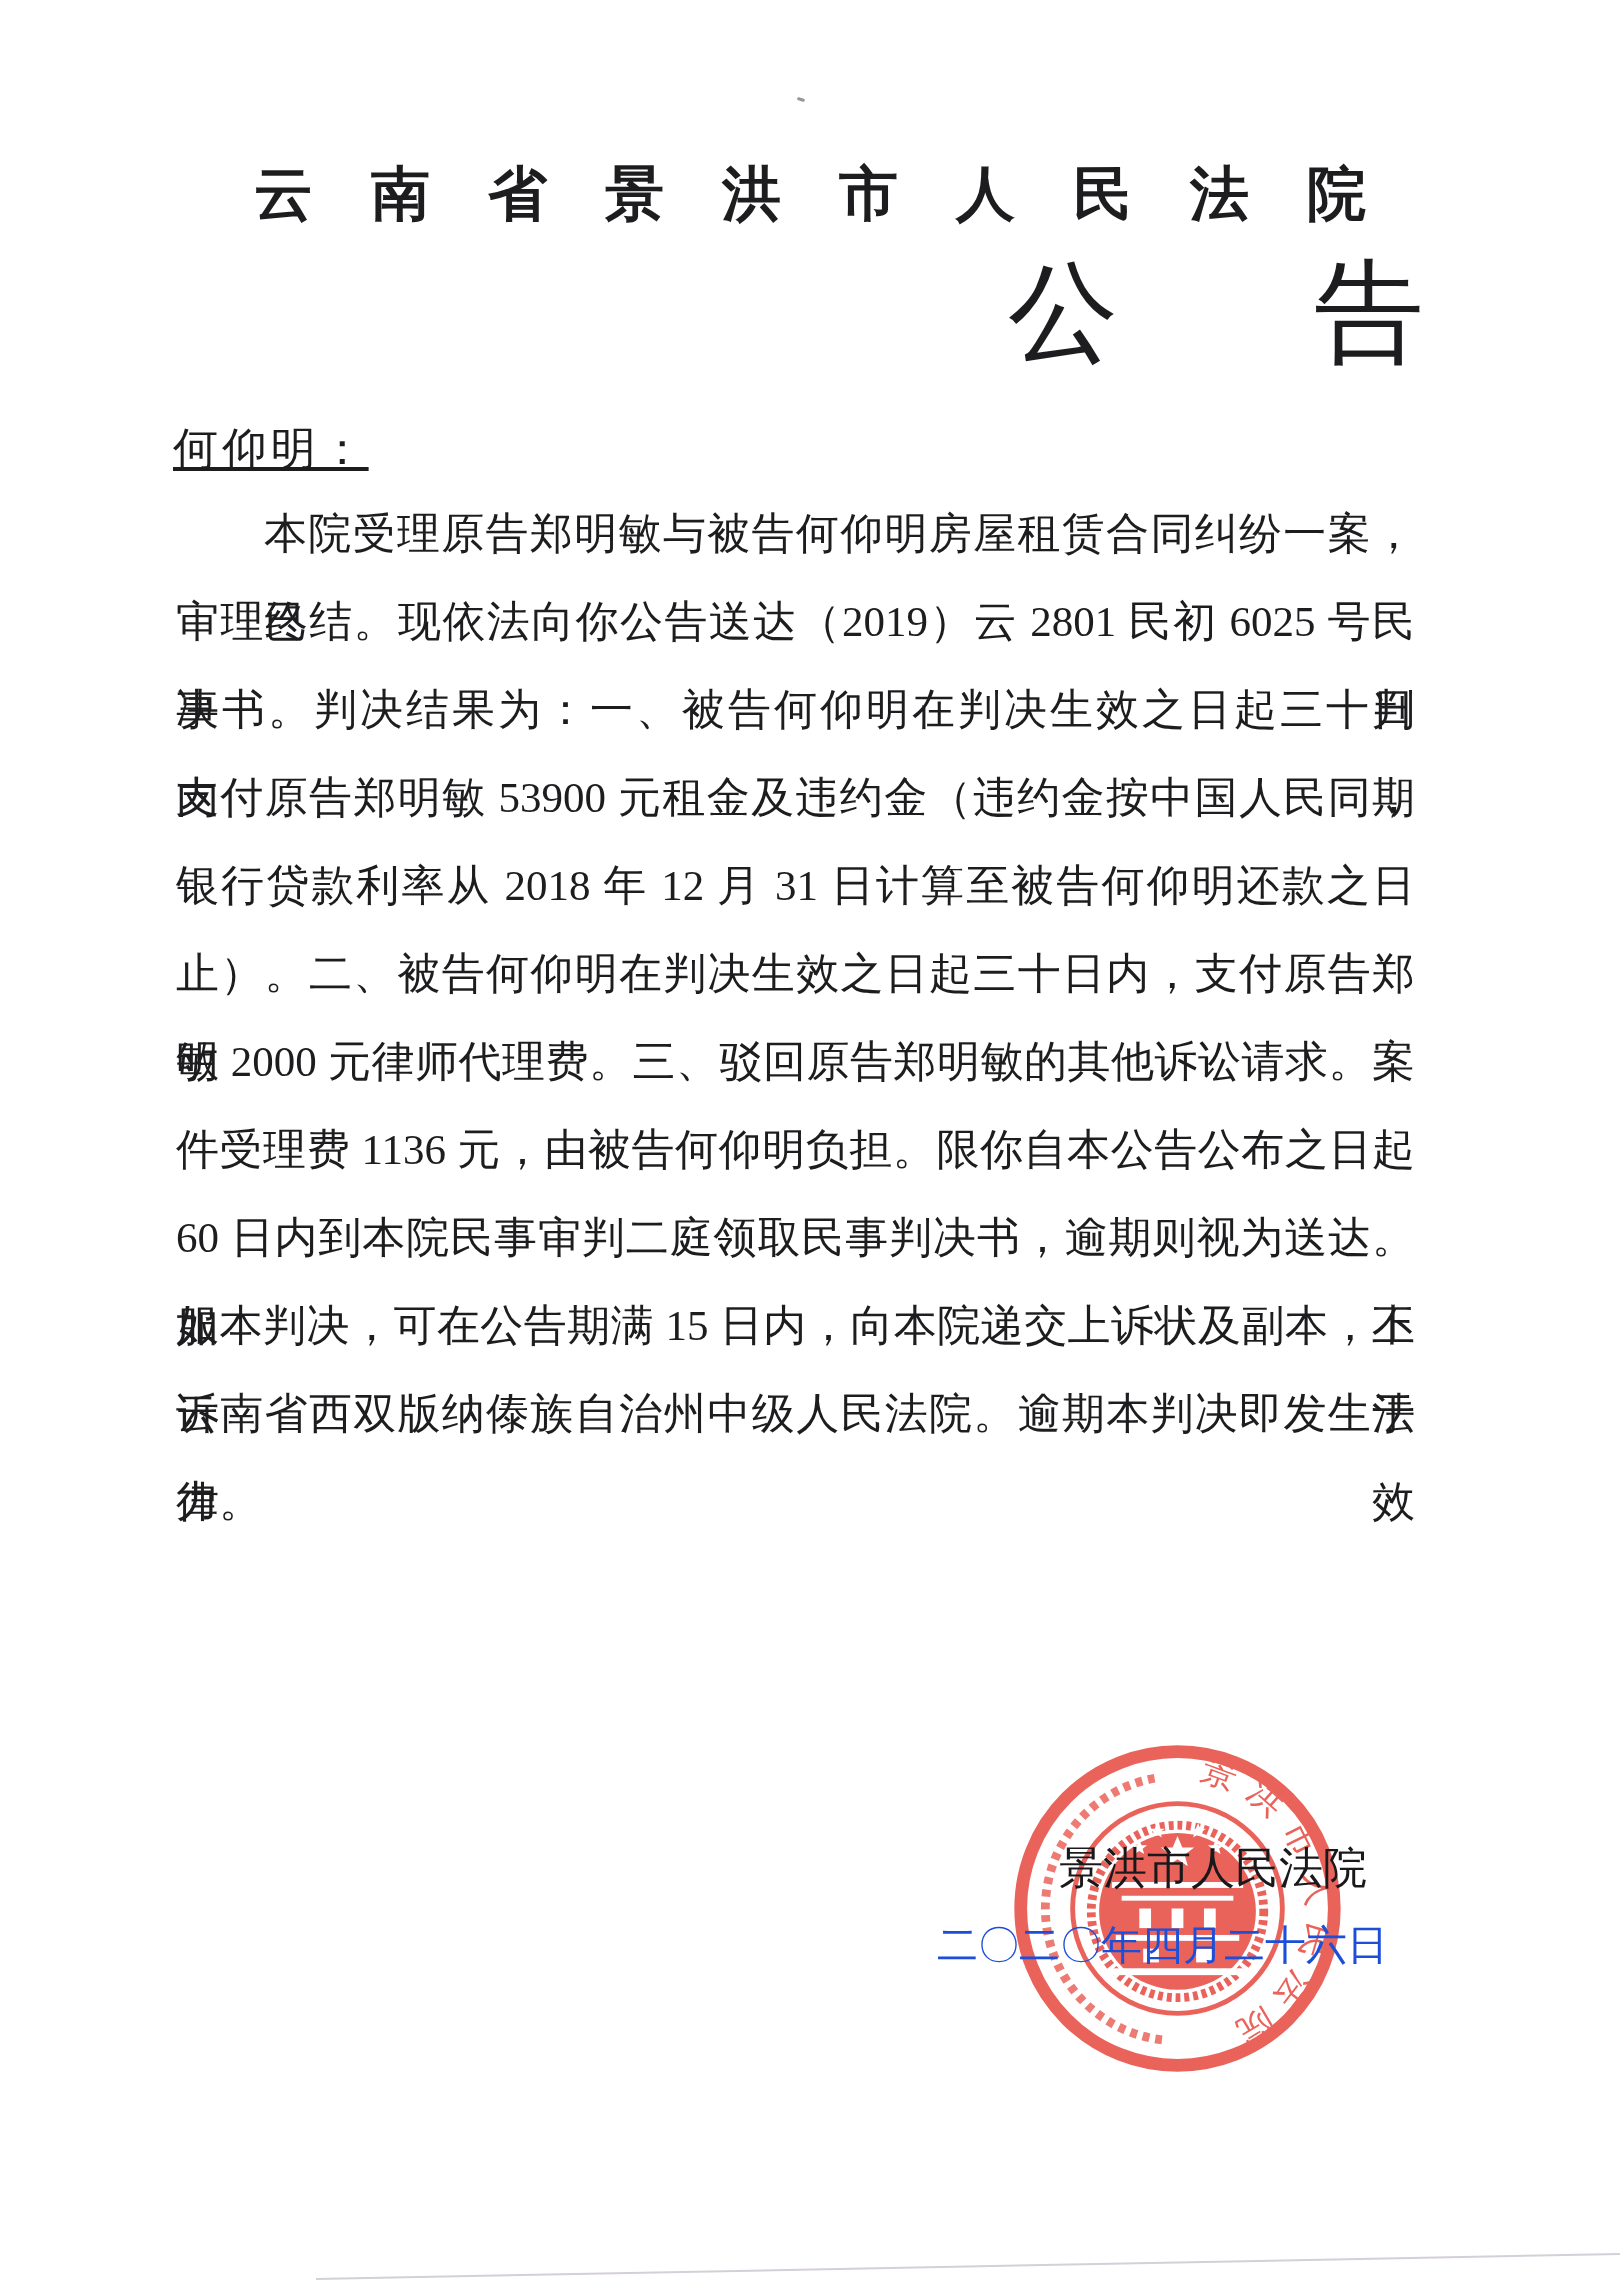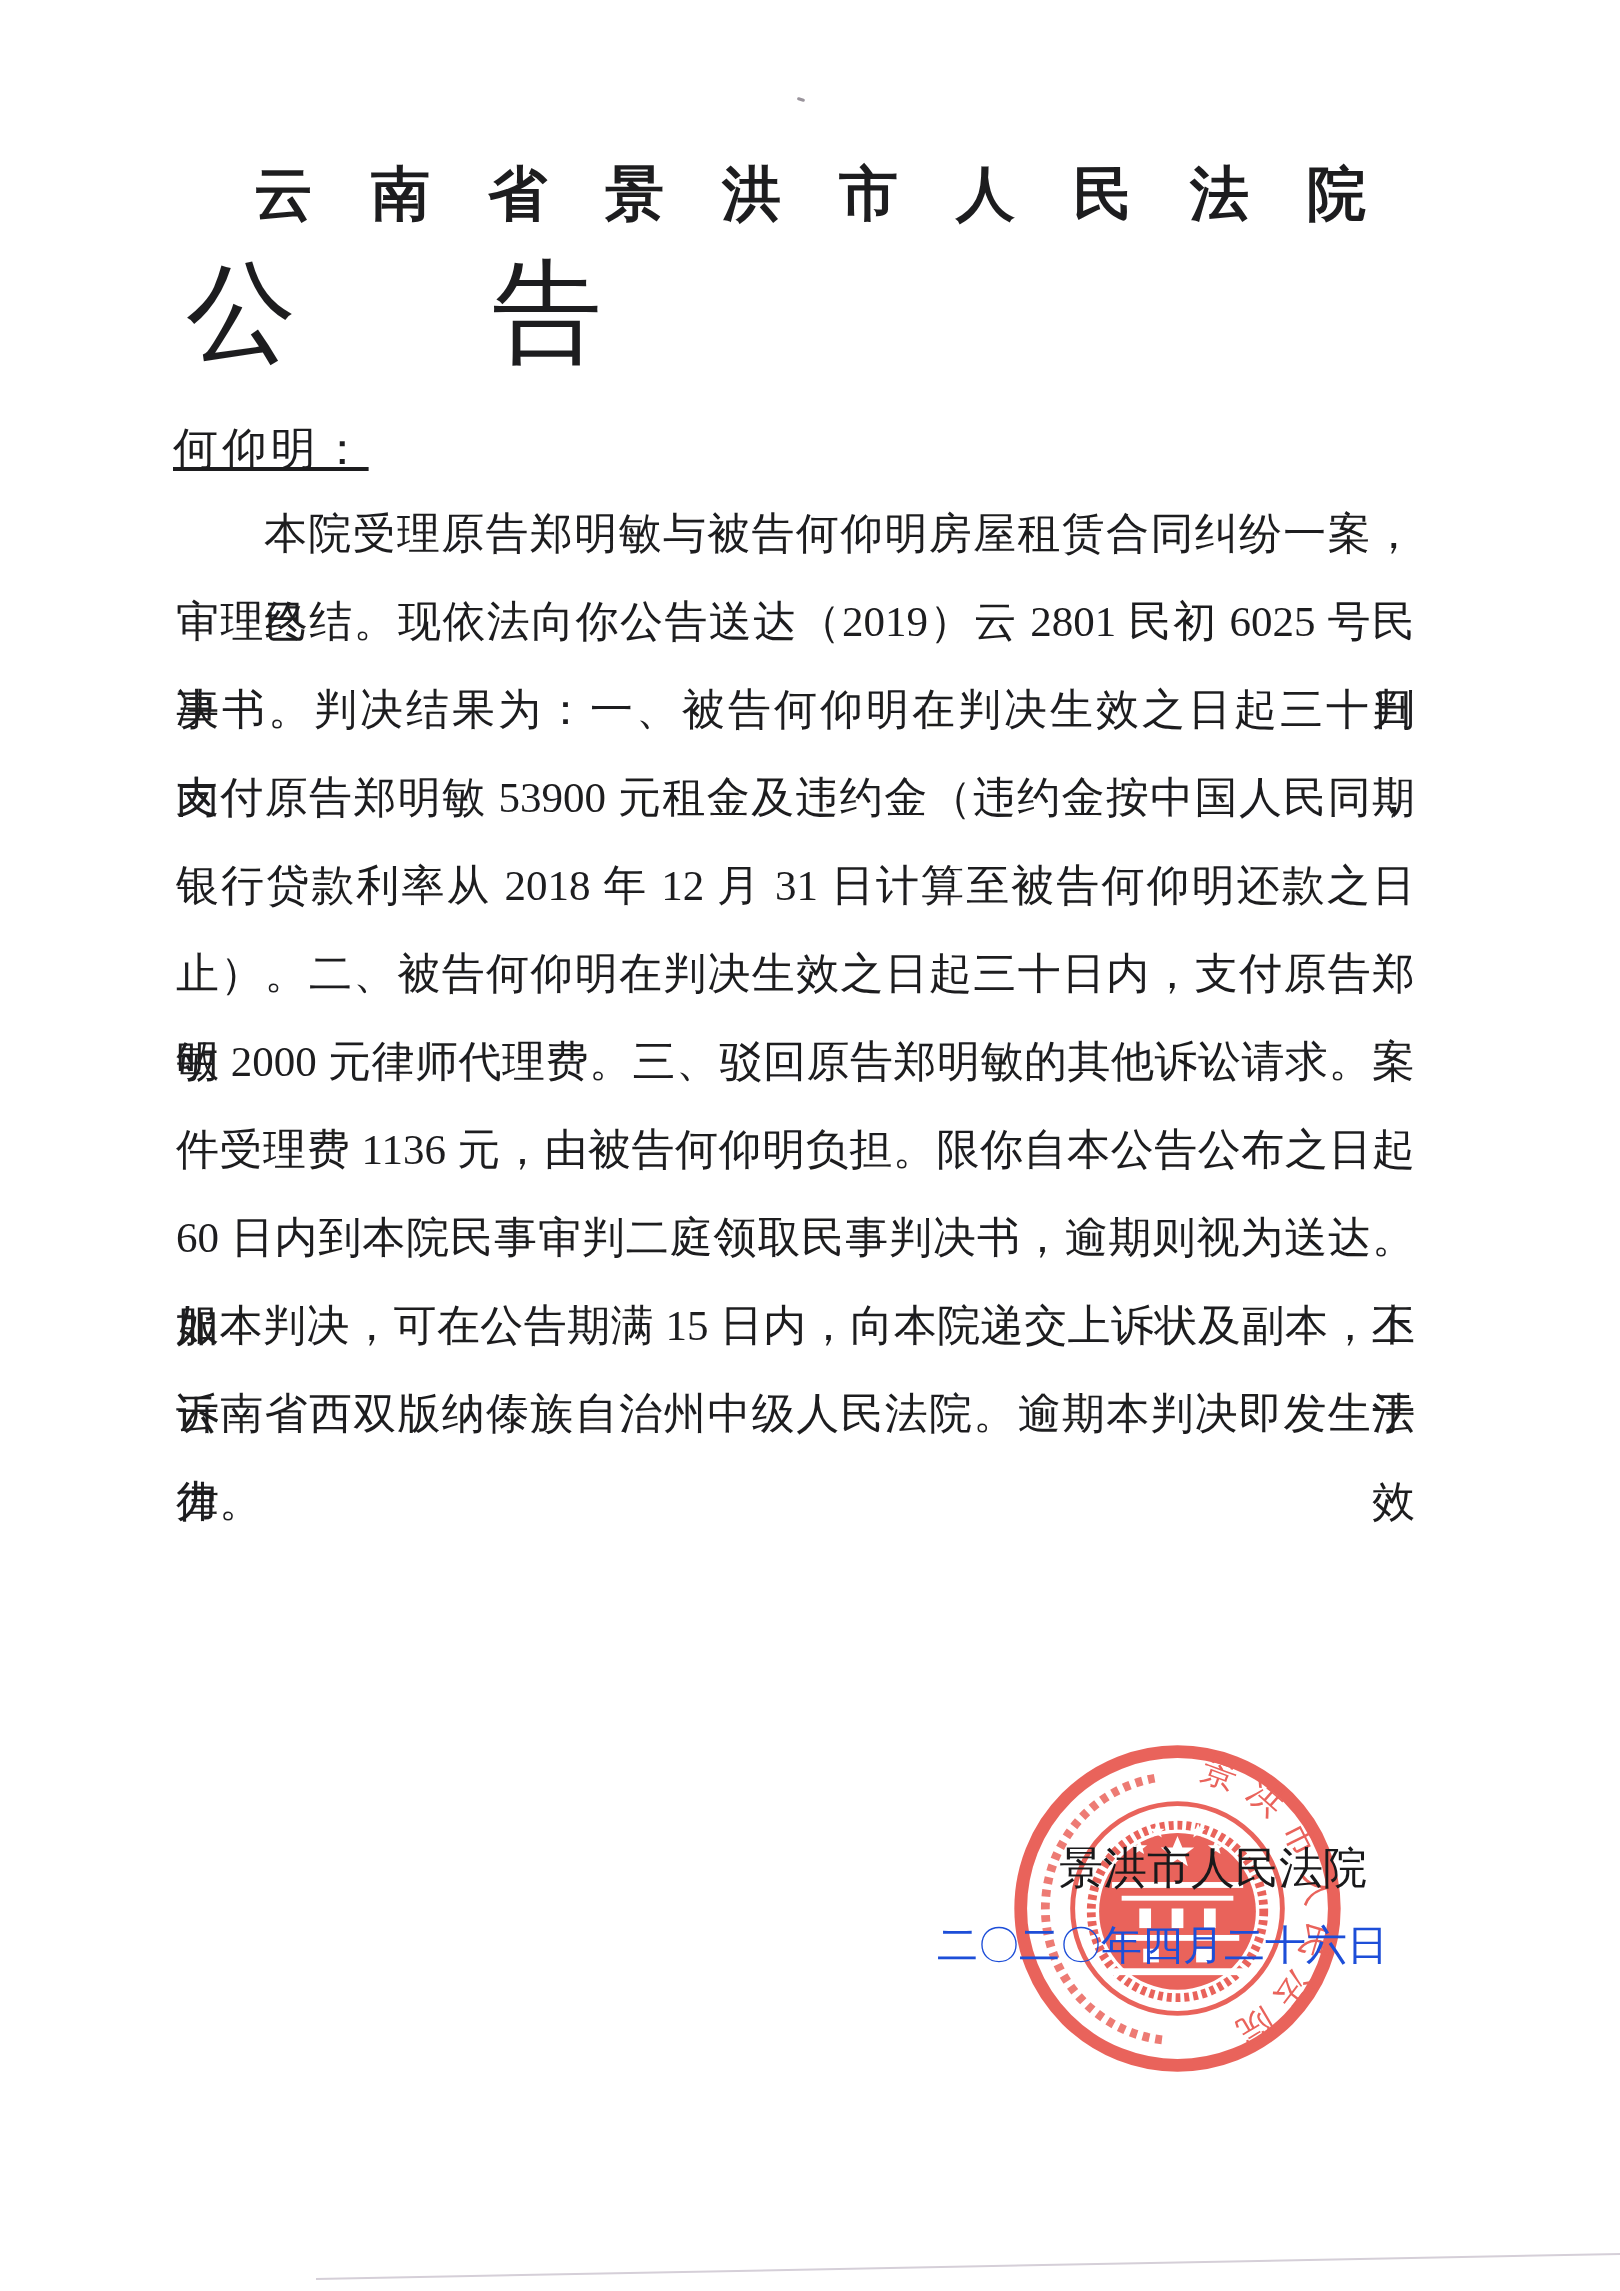--- a/index.html
+++ b/index.html
@@ -16,21 +16,21 @@
     background:#9a949c;border-radius:2px;transform:rotate(18deg);
   }
   .court-title{
     position:absolute;left:0;top:155px;width:100%;
     margin:0;text-align:center;font-weight:700;
     font-size:59px;line-height:78px;letter-spacing:58px;padding-left:58px;
     box-sizing:border-box;white-space:nowrap;
   }
   .notice-title{
     position:absolute;left:0;top:250px;width:100%;
-    margin:0;text-align:left;font-weight:400;
+    margin:0;text-align:right;font-weight:400;
     font-size:110px;line-height:127px;letter-spacing:196px;padding-left:186px;
     box-sizing:border-box;white-space:nowrap;
   }
   .salutation{
     position:absolute;left:173px;top:420px;
     font-size:45px;line-height:59px;letter-spacing:3.9px;text-decoration:underline;
   }
   .body-text{
     position:absolute;left:176px;top:490px;width:1239px;
   }

